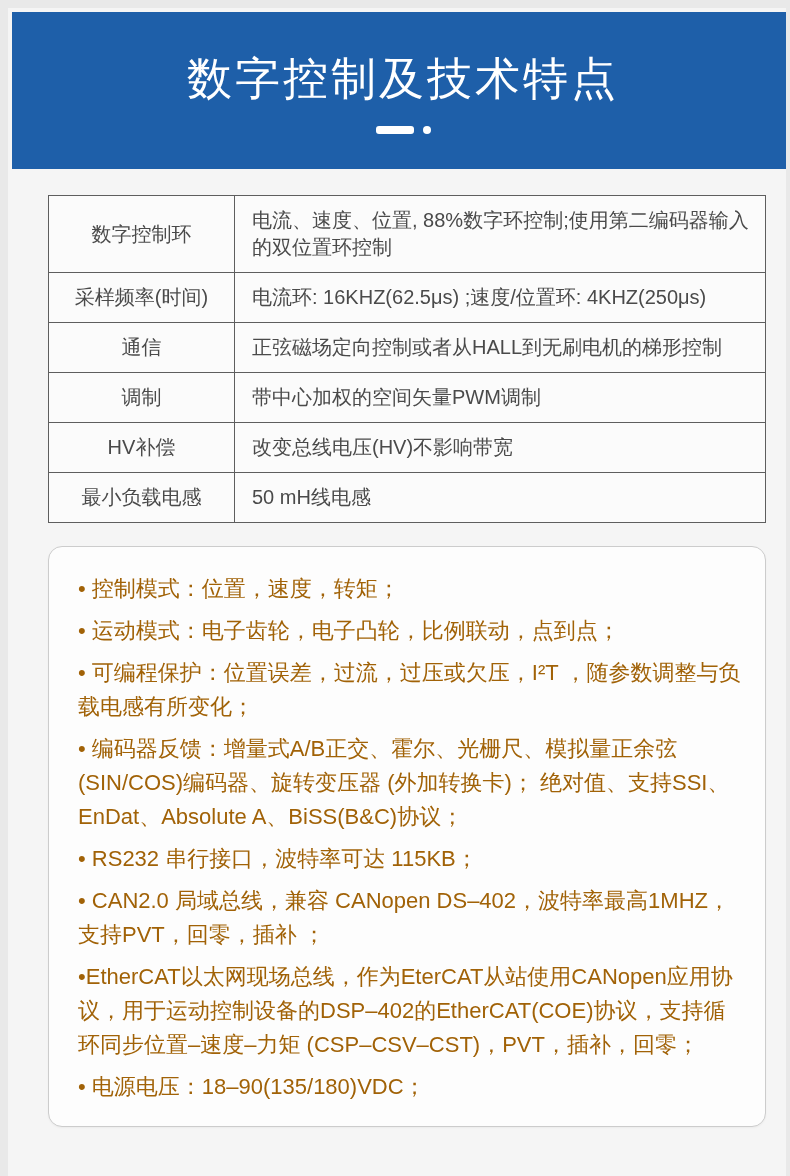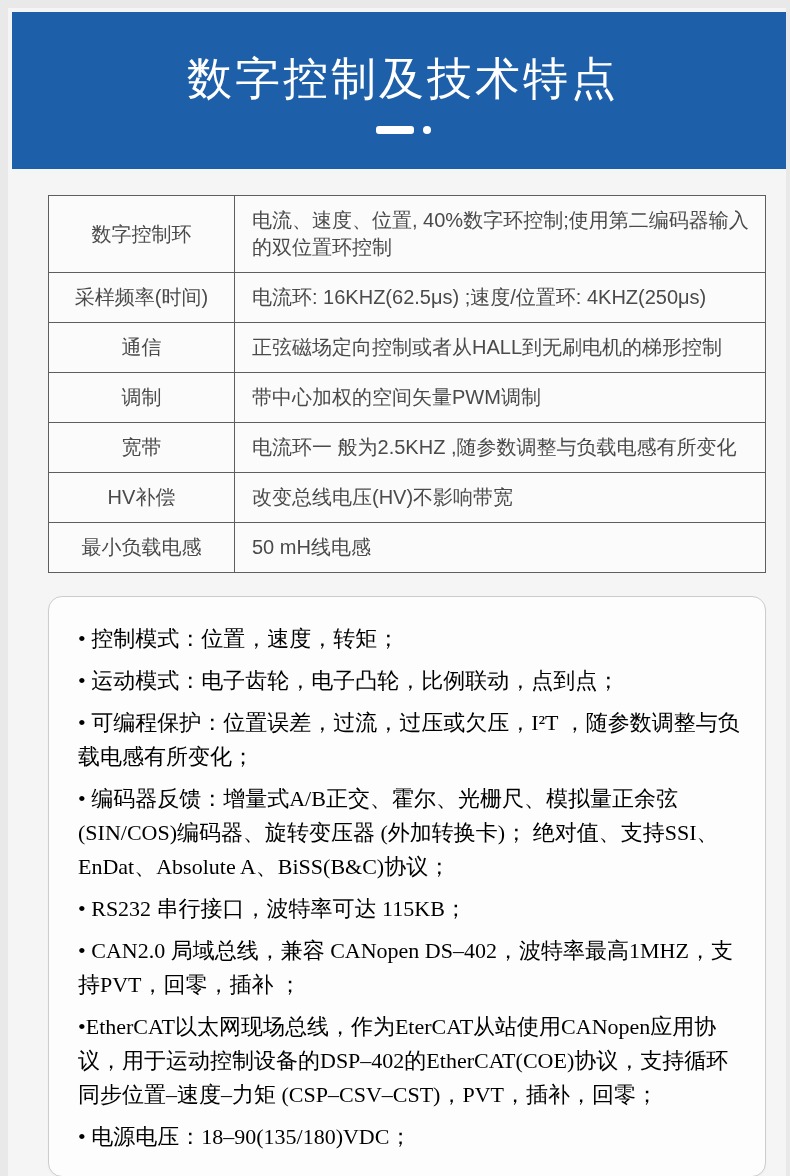--- a/index.html
+++ b/index.html
@@ -82,61 +82,56 @@
   .features-panel {
     width: 718px;
     margin: 23px 36px 0 36px;
     background: #fdfdfd;
     border: 1px solid #cccccc;
     border-radius: 14px;
     padding: 21px 20px 18px 25px;
     box-shadow: 0 1px 2px rgba(0,0,0,0.04);
   }
   .feature-item {
-    color: #000000;
+    color: #a16207;
     font-size: 22px;
     line-height: 34px;
     text-align: left;
-    font-family: Liberation Serif, serif;
   }
 </style>
 </head>
 <body>
 
 <div class="page">
 
   <div class="banner">
     <div class="banner-title">数字控制及技术特点</div>
     <div class="banner-underline">
       <span class="bar"></span>
       <span class="dot"></span>
     </div>
   </div>
 
   <table class="spec-table">
     <tbody>
       <tr>
         <td class="label-cell">数字控制环</td>
-        <td class="value-cell">电流、速度、位置, 40%数字环控制;使用第二编码器输入的双位置环控制</td>
+        <td class="value-cell">电流、速度、位置, 88%数字环控制;使用第二编码器输入的双位置环控制</td>
       </tr>
       <tr>
         <td class="label-cell">采样频率(时间)</td>
         <td class="value-cell">电流环: 16KHZ(62.5μs) ;速度/位置环: 4KHZ(250μs)</td>
       </tr>
       <tr>
         <td class="label-cell">通信</td>
         <td class="value-cell">正弦磁场定向控制或者从HALL到无刷电机的梯形控制</td>
       </tr>
       <tr>
         <td class="label-cell">调制</td>
         <td class="value-cell">带中心加权的空间矢量PWM调制</td>
-      </tr>
-      <tr>
-        <td class="label-cell">宽带</td>
-        <td class="value-cell">电流环一 般为2.5KHZ ,随参数调整与负载电感有所变化</td>
       </tr>
       <tr>
         <td class="label-cell">HV补偿</td>
         <td class="value-cell">改变总线电压(HV)不影响带宽</td>
       </tr>
       <tr>
         <td class="label-cell">最小负载电感</td>
         <td class="value-cell">50 mH线电感</td>
       </tr>
     </tbody>

